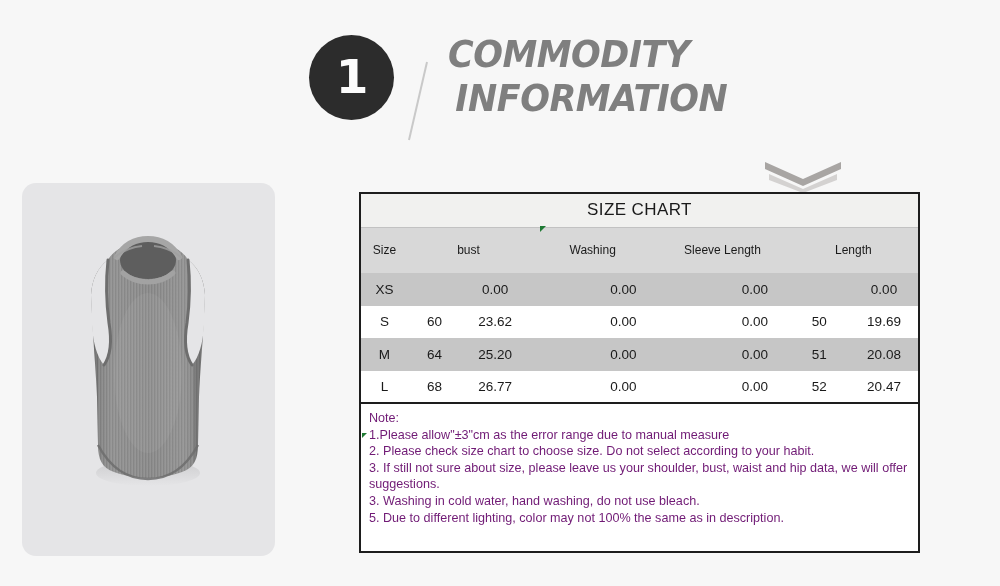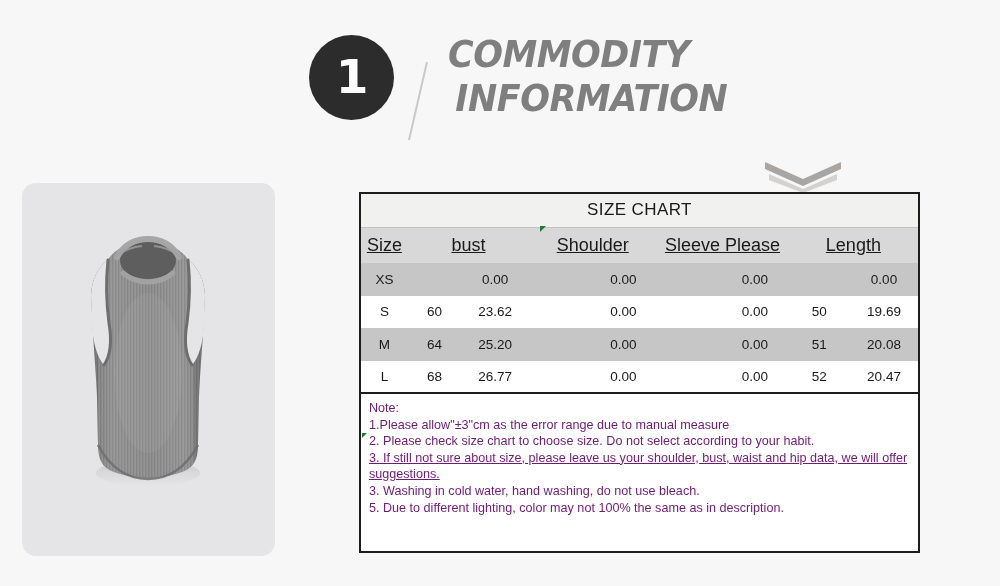--- a/index.html
+++ b/index.html
@@ -142,24 +142,23 @@
   tr.title-row td {
     height: 33px;
     background: #f1f1ef;
     font-size: 17px;
     letter-spacing: 0.4px;
     border-bottom: 1px solid #c2c2c2;
   }
 
   
   tr.head-row td {
-    height: 36px;
+    height: 46px;
     background: #d8d8d8;
-    font-size: 18px;
-    text-decoration: underline;
+    font-size: 12px;
   }
   tr.head-row td.hcell-left { text-align: center; }
 
   
   tr.unit-row td {
     height: 22px;
     background: #ffffff;
     font-size: 12.5px;
   }
 
@@ -178,21 +177,21 @@
     text-align: left;
     padding: 6px 0 4px 8px;
     vertical-align: top;
   }
   #note-body {
     font-size: 12.6px;
     line-height: 16.6px;
     color: #701a75;
   }
   #note-body .nline { display: block; white-space: nowrap; }
-  #note-body .nline.wrapline { white-space: normal; text-decoration: underline; }
+  #note-body .nline.wrapline { white-space: normal; }
 
   
   #comment-marker {
     position: absolute;
     left: 179px;
     top: 32px;
     width: 0;
     height: 0;
     border-top: 6px solid #1f7a33;
     border-right: 6px solid transparent;
@@ -327,22 +326,22 @@
       </colgroup>
       <tbody>
 
         <tr class="title-row">
           <td colspan="9">SIZE CHART</td>
         </tr>
 
         <tr class="head-row">
           <td class="hcell-left">Size</td>
           <td colspan="2">bust</td>
-          <td colspan="2">Shoulder</td>
-          <td colspan="2">Sleeve Please</td>
+          <td colspan="2">Washing</td>
+          <td colspan="2">Sleeve Length</td>
           <td colspan="2">Length</td>
         </tr>
 
 
         <tr class="data-row shade">
           <td>XS</td>
           <td></td>
           <td>0.00</td>
           <td></td>
           <td>0.00</td>

